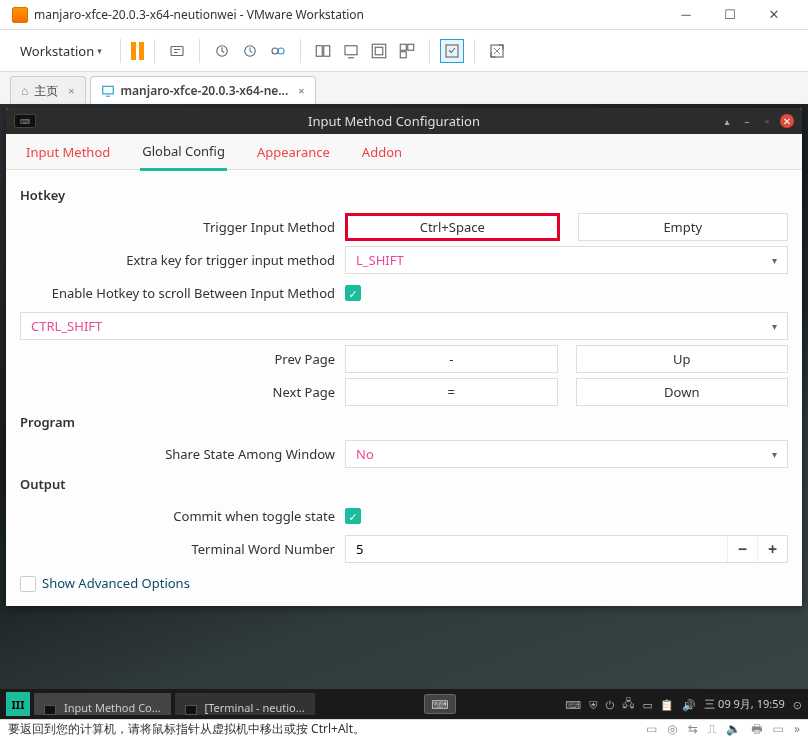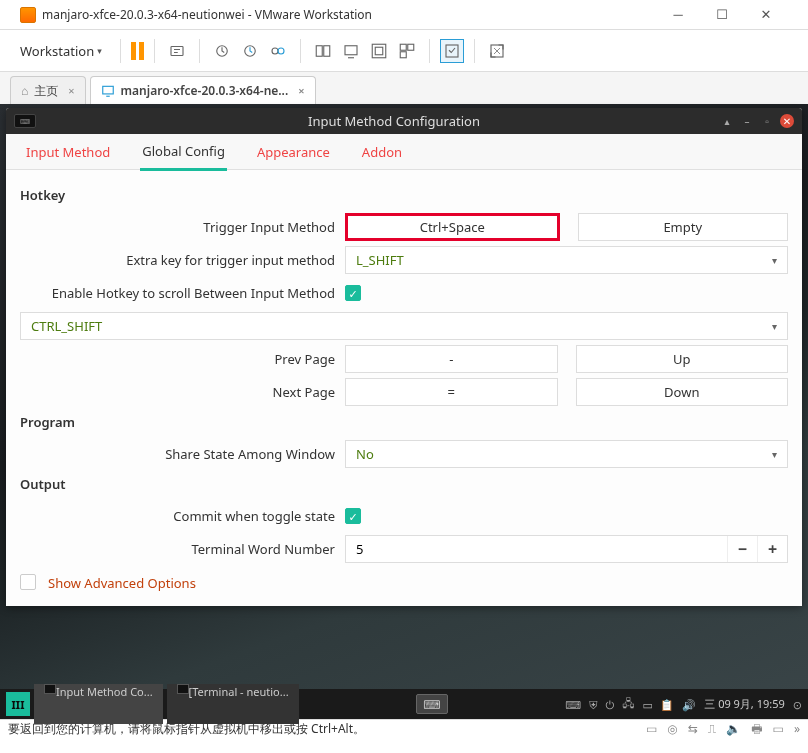--- a/index.html
+++ b/index.html
@@ -1,19 +1,19 @@
 <!DOCTYPE html>
 <html><head>
 <meta charset="utf-8">
 <style>
 * { box-sizing: border-box; margin: 0; padding: 0; font-family: "Segoe UI", "Noto Sans", sans-serif; }
 body { width: 808px; height: 753px; background: #fff; overflow: hidden; position: relative; }
 
 
-.vmw-title { height: 30px; display: flex; align-items: center; padding: 0 20px; border-bottom: 1px solid #ddd; }
+.vmw-title { height: 30px; display: flex; align-items: center; padding: 0 12px; border-bottom: 1px solid #ddd; }
 .vmw-title .logo { width: 16px; height: 16px; background: linear-gradient(#ff9500, #ff6a00); border: 1px solid #d97400; margin-right: 6px; border-radius: 2px; }
 .vmw-title .t { font-size: 12px; color: #333; flex: 1; }
 .vmw-title .wbtn { width: 44px; height: 20px; text-align: center; color: #555; font-size: 13px; }
 
 .vmw-toolbar { height: 42px; display: flex; align-items: center; padding: 0 12px; gap: 4px; border-bottom: 1px solid #ddd; }
 .vmw-toolbar .menu { font-size: 13px; color: #333; padding: 4px 8px; display: flex; align-items: center; }
 .vmw-toolbar .menu::after { content: "▾"; font-size: 9px; margin-left: 3px; color: #555; }
 .vmw-toolbar .sep { width: 1px; height: 24px; background: #ddd; margin: 0 6px; }
 .vmw-toolbar .pause { display: flex; gap: 3px; }
 .vmw-toolbar .pause span { width: 5px; height: 18px; background: #ff9500; }
@@ -45,35 +45,35 @@
 .dlg-tabs .dtab { font-size: 13px; color: #ef4444; padding: 8px 2px; }
 .dlg-tabs .dtab.active { color: #333; border-bottom: 3px solid #1abc9c; margin-bottom: -1px; }
 
 .dlg-body { padding: 10px 14px 14px; background: #fdfdfd; }
 .section-h { font-size: 13px; font-weight: 600; color: #333; margin: 6px 0 8px; }
 .row { display: flex; align-items: center; margin: 3px 0; min-height: 30px; }
 .row .lbl { width: 325px; text-align: right; padding-right: 10px; font-size: 13px; color: #333; }
 .row .ctrl { flex: 1; display: flex; gap: 18px; }
 .btnfield { flex: 1; height: 28px; border: 1px solid #ddd; background: #fff; font-size: 13px; color: #333; display: flex; align-items: center; justify-content: center; }
 .btnfield.highlight { border: 3px solid #e4002b; }
-.dropdown { flex: 1; height: 28px; border: 1px solid #ddd; background: #fff; font-size: 13px; color: #4d7c0f; padding: 0 10px; display: flex; align-items: center; justify-content: space-between; }
+.dropdown { flex: 1; height: 28px; border: 1px solid #ddd; background: #fff; font-size: 13px; color: #ec4899; padding: 0 10px; display: flex; align-items: center; justify-content: space-between; }
 .dropdown::after { content: "▾"; font-size: 10px; color: #666; }
 .chk { width: 16px; height: 16px; border: 1px solid #1abc9c; background: #1abc9c; display: flex; align-items: center; justify-content: center; color: #fff; font-size: 11px; border-radius: 2px; }
 .chk::before { content: "✓"; }
 .chk.empty { background: #fff; border-color: #ccc; }
 .chk.empty::before { content: ""; }
 .spin { height: 28px; border: 1px solid #ddd; background: #fff; display: flex; align-items: center; }
 .spin .val { flex: 1; padding: 0 10px; font-size: 13px; }
 .spin .sb { width: 30px; height: 100%; display: flex; align-items: center; justify-content: center; font-size: 16px; font-weight: bold; color: #444; border-left: 1px solid #eee; }
-.show-adv { display: flex; align-items: flex-start; gap: 12px; margin-top: 10px; font-size: 13px; color: #c2410c; }
+.show-adv { display: flex; align-items: flex-end; gap: 6px; margin-top: 10px; font-size: 13px; color: #0c4a6e; }
 
 
 .taskbar { position: absolute; left: 0; right: 0; bottom: 0; height: 30px; background: #1a1a1a; display: flex; align-items: center; padding: 4px 6px; gap: 4px; color: #ccc; font-size: 12px; }
 .taskbar .mj { width: 24px; height: 24px; background: #1abc9c; display: flex; align-items: center; justify-content: center; color: #0a0a0a; font-weight: bold; font-size: 11px; }
-.taskbar .titem { height: 40px; padding: 0 10px; background: #333; display: flex; align-items: flex-start; gap: 0; font-size: 11px; max-width: 140px; white-space: nowrap; overflow: hidden; }
+.taskbar .titem { height: 22px; padding: 0 10px; background: #333; display: flex; align-items: flex-end; gap: 8px; font-size: 11px; max-width: 140px; white-space: nowrap; overflow: hidden; }
 .taskbar .titem.active { background: #444; }
 .taskbar .titem .ic { width: 12px; height: 10px; background: #111; border: 1px solid #555; }
 .taskbar .tflex { flex: 1; }
 .taskbar .tkb { width: 32px; height: 20px; background: #444; border: 1px solid #666; border-radius: 2px; display: flex; align-items: center; justify-content: center; }
 .taskbar .tray { display: flex; align-items: center; gap: 8px; font-size: 11px; }
 .taskbar .tray .ti { color: #aaa; }
 
 
 .hintbar { height: 26px; background: #fff; border-top: 1px solid #ddd; display: flex; padding: 0 8px; font-size: 12px; color: #333; }
 .hintbar .r { margin-left: auto; display: flex; gap: 10px; color: #888; }

